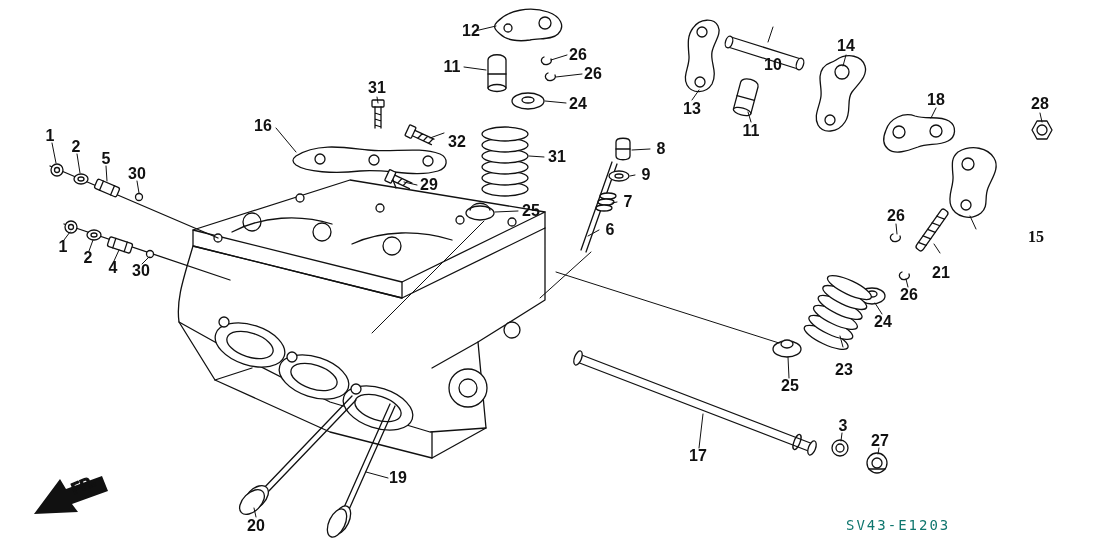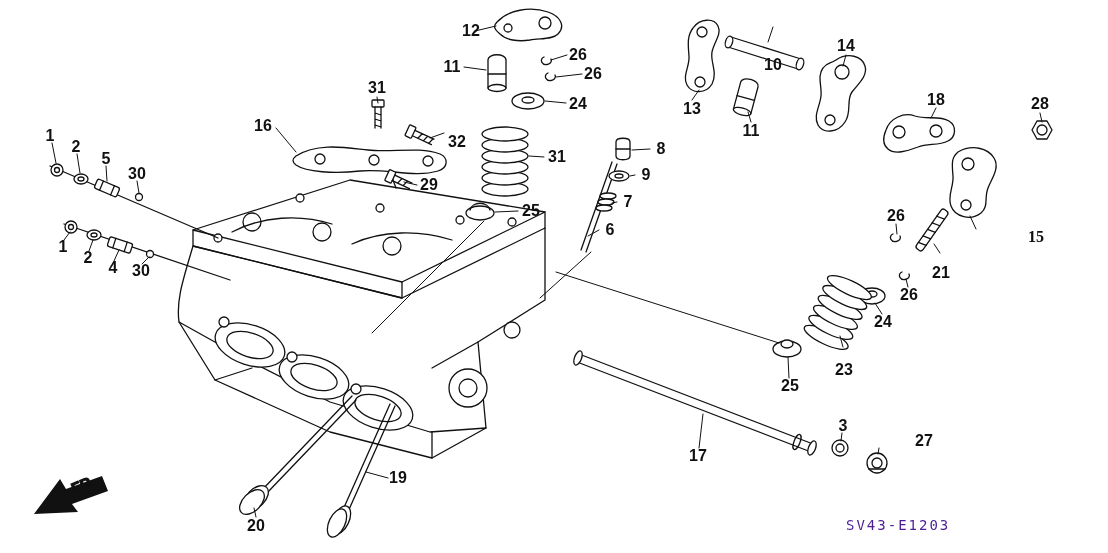--- a/index.html
+++ b/index.html
@@ -9,21 +9,21 @@
   }
   svg.art{position:absolute;left:0;top:0;}
   .callout{
     position:absolute;transform:translate(-50%,-50%);
     font-size:16px;font-weight:bold;color:#111;line-height:1;
     font-family:"Liberation Sans",sans-serif;white-space:nowrap;
   }
   .code{
     position:absolute;left:846px;top:517px;
     font-family:"DejaVu Sans Mono",monospace;font-size:14px;
-    letter-spacing:2px;color:#4c1d95;
+    letter-spacing:2px;color:#0f766e;
   }
   .fr-text{
     font-family:"Liberation Sans",sans-serif;font-weight:bold;font-size:15px;fill:#111;
   }
 </style>
 </head>
 <body>
 
 <div class="stage">
 
@@ -328,20 +328,20 @@
       <div class="callout" style="left: 141px; top: 271px;">30</div>
       <div class="callout" style="left: 896px; top: 216px;">26</div>
       <div class="callout" style="left: 1036px; top: 237px; font-family: Liberation Serif, serif;">15</div>
       <div class="callout" style="left: 941px; top: 261px; margin-top: 12px;">21</div>
       <div class="callout" style="left: 909px; top: 295px;">26</div>
       <div class="callout" style="left: 883px; top: 322px;">24</div>
       <div class="callout" style="left: 844px; top: 370px;">23</div>
       <div class="callout" style="left: 790px; top: 386px;">25</div>
       <div class="callout" style="left: 698px; top: 456px;">17</div>
       <div class="callout" style="left: 843px; top: 426px;">3</div>
-      <div class="callout" style="left: 880px; top: 441px; margin-left: 44px;">27</div>
+      <div class="callout" style="left: 880px; top: 441px;">27</div>
       <div class="callout" style="left: 398px; top: 478px;">19</div>
       <div class="callout" style="left: 256px; top: 526px;">20</div>
     </div>
 
   <div class="code">SV43-E1203</div>
 
 </div>
 
 </body></html>

